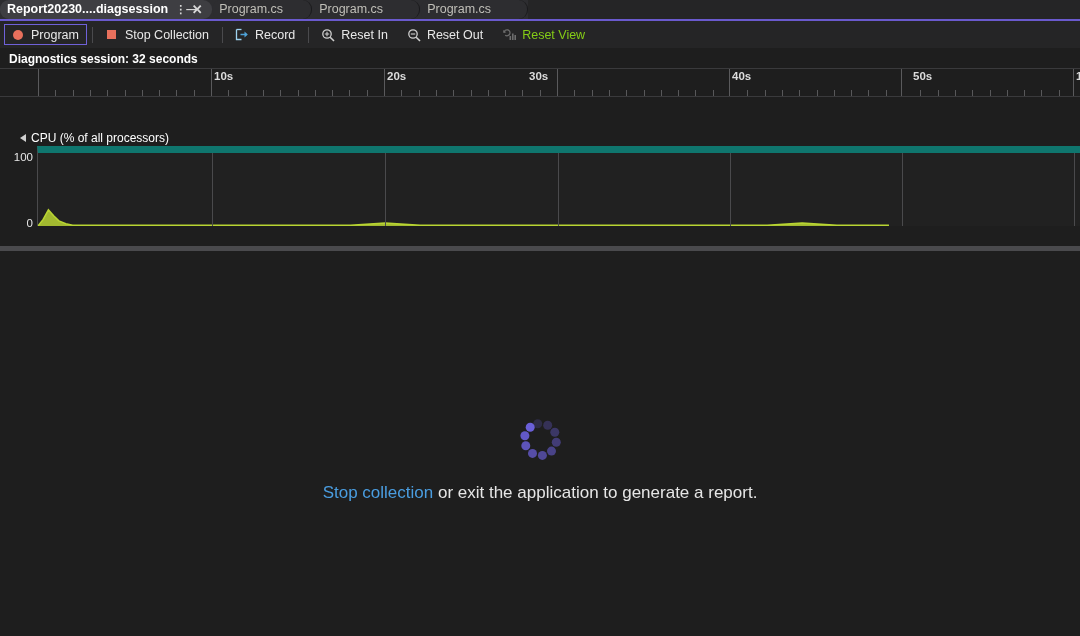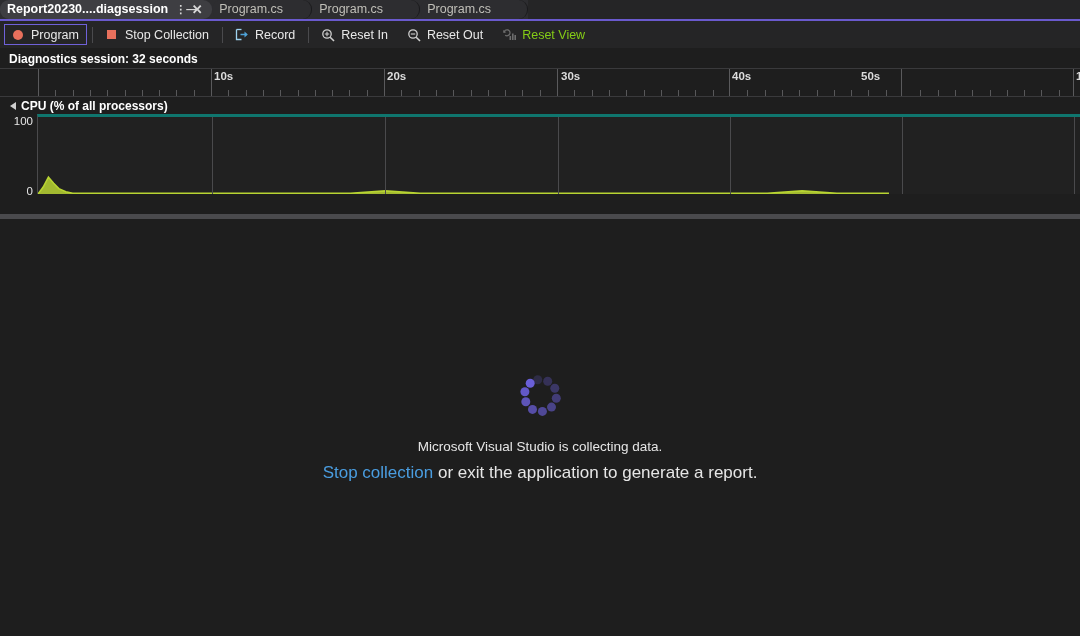--- a/index.html
+++ b/index.html
@@ -157,40 +157,41 @@
     padding-left: 3px;
     white-space: nowrap;
   }
 
   
   .graph-block { background: #1e1e1e; }
   .graph-header {
     display: flex;
     align-items: center;
     height: 17px;
-    padding-left: 10px;
+    padding-left: 20px;
     font-size: 12px;
-    font-weight: bold;
+    font-weight: normal;
     color: #ffffff;
+    margin-top: 32px;
   }
   .tri {
     width: 0; height: 0;
     border-top: 4.5px solid transparent;
     border-bottom: 4.5px solid transparent;
     border-right: 6px solid #cfcfcf;
     margin-right: 5px;
     cursor: pointer;
   }
   .graph-area {
     position: relative;
     height: 80px;
     margin-left: 37px;
     margin-right: 0px;
     border-left: 1px solid #4a4a4c;
-    border-top: 3px solid #0f766e;
+    border-top: 7px solid #0f766e;
     box-sizing: border-box;
     background: #212121;
   }
   .axis-lbl {
     position: absolute;
     right: 100%;
     margin-right: 5px;
     font-size: 11.5px;
     color: #e6e6e6;
     white-space: nowrap;
@@ -403,25 +404,25 @@
     <div class="ruler-minor" style="left: 1006.8px;"></div>
     <div class="ruler-minor" style="left: 1024.1px;"></div>
     <div class="ruler-minor" style="left: 1041.4px;"></div>
     <div class="ruler-minor" style="left: 1058.7px;"></div>
     <div class="ruler-major" style="left: 38px;"></div>
     <div class="ruler-major" style="left: 211px;"></div>
     <div class="ruler-label" style="left: 211px;">10s</div>
     <div class="ruler-major" style="left: 384px;"></div>
     <div class="ruler-label" style="left: 384px;">20s</div>
     <div class="ruler-major" style="left: 557px;"></div>
-    <div class="ruler-label" style="left: 558px;">30s</div>
+    <div class="ruler-label" style="left: 526px;">30s</div>
     <div class="ruler-major" style="left: 729px;"></div>
     <div class="ruler-label" style="left: 729px;">40s</div>
     <div class="ruler-major" style="left: 901px;"></div>
-    <div class="ruler-label" style="left: 858px;">50s</div>
+    <div class="ruler-label" style="left: 910px;">50s</div>
     <div class="ruler-major" style="left: 1073px;"></div>
     <div class="ruler-label" style="left: 1073px;">1</div>
   </div>
 
 <div class="graph-block">
   <div class="graph-header">
     <span class="tri"></span>
     <span>CPU (% of all processors)</span>
   </div>
   <div class="graph-area" id="plot">
@@ -449,17 +450,16 @@
       <i style="transform: translate(7.2px, -14.3px); background: rgb(106, 95, 216); opacity: 0.31;"></i>
       <i style="transform: translate(14.3px, -7.2px); background: rgb(106, 95, 216); opacity: 0.39;"></i>
       <i style="transform: translate(15.8px, 2.8px); background: rgb(106, 95, 216); opacity: 0.48;"></i>
       <i style="transform: translate(11px, 11.6px); background: rgb(106, 95, 216); opacity: 0.57;"></i>
       <i style="transform: translate(1.9px, 15.9px); background: rgb(106, 95, 216); opacity: 0.65;"></i>
       <i style="transform: translate(-8px, 13.9px); background: rgb(106, 95, 216); opacity: 0.74;"></i>
       <i style="transform: translate(-14.7px, 6.3px); background: rgb(106, 95, 216); opacity: 0.83;"></i>
       <i style="transform: translate(-15.6px, -3.7px); background: rgb(106, 95, 216); opacity: 0.91;"></i>
       <i style="transform: translate(-10.3px, -12.3px); background: rgb(106, 95, 216); opacity: 1;"></i>
     </div>
-  <div class="status-main">Microsoft Visual Studio is collecting data.</div>
   <div class="status-sub">
     <span class="link">Stop collection</span><span> or exit the application to generate a report.</span>
   </div>
 </div>
 
 </body></html>

